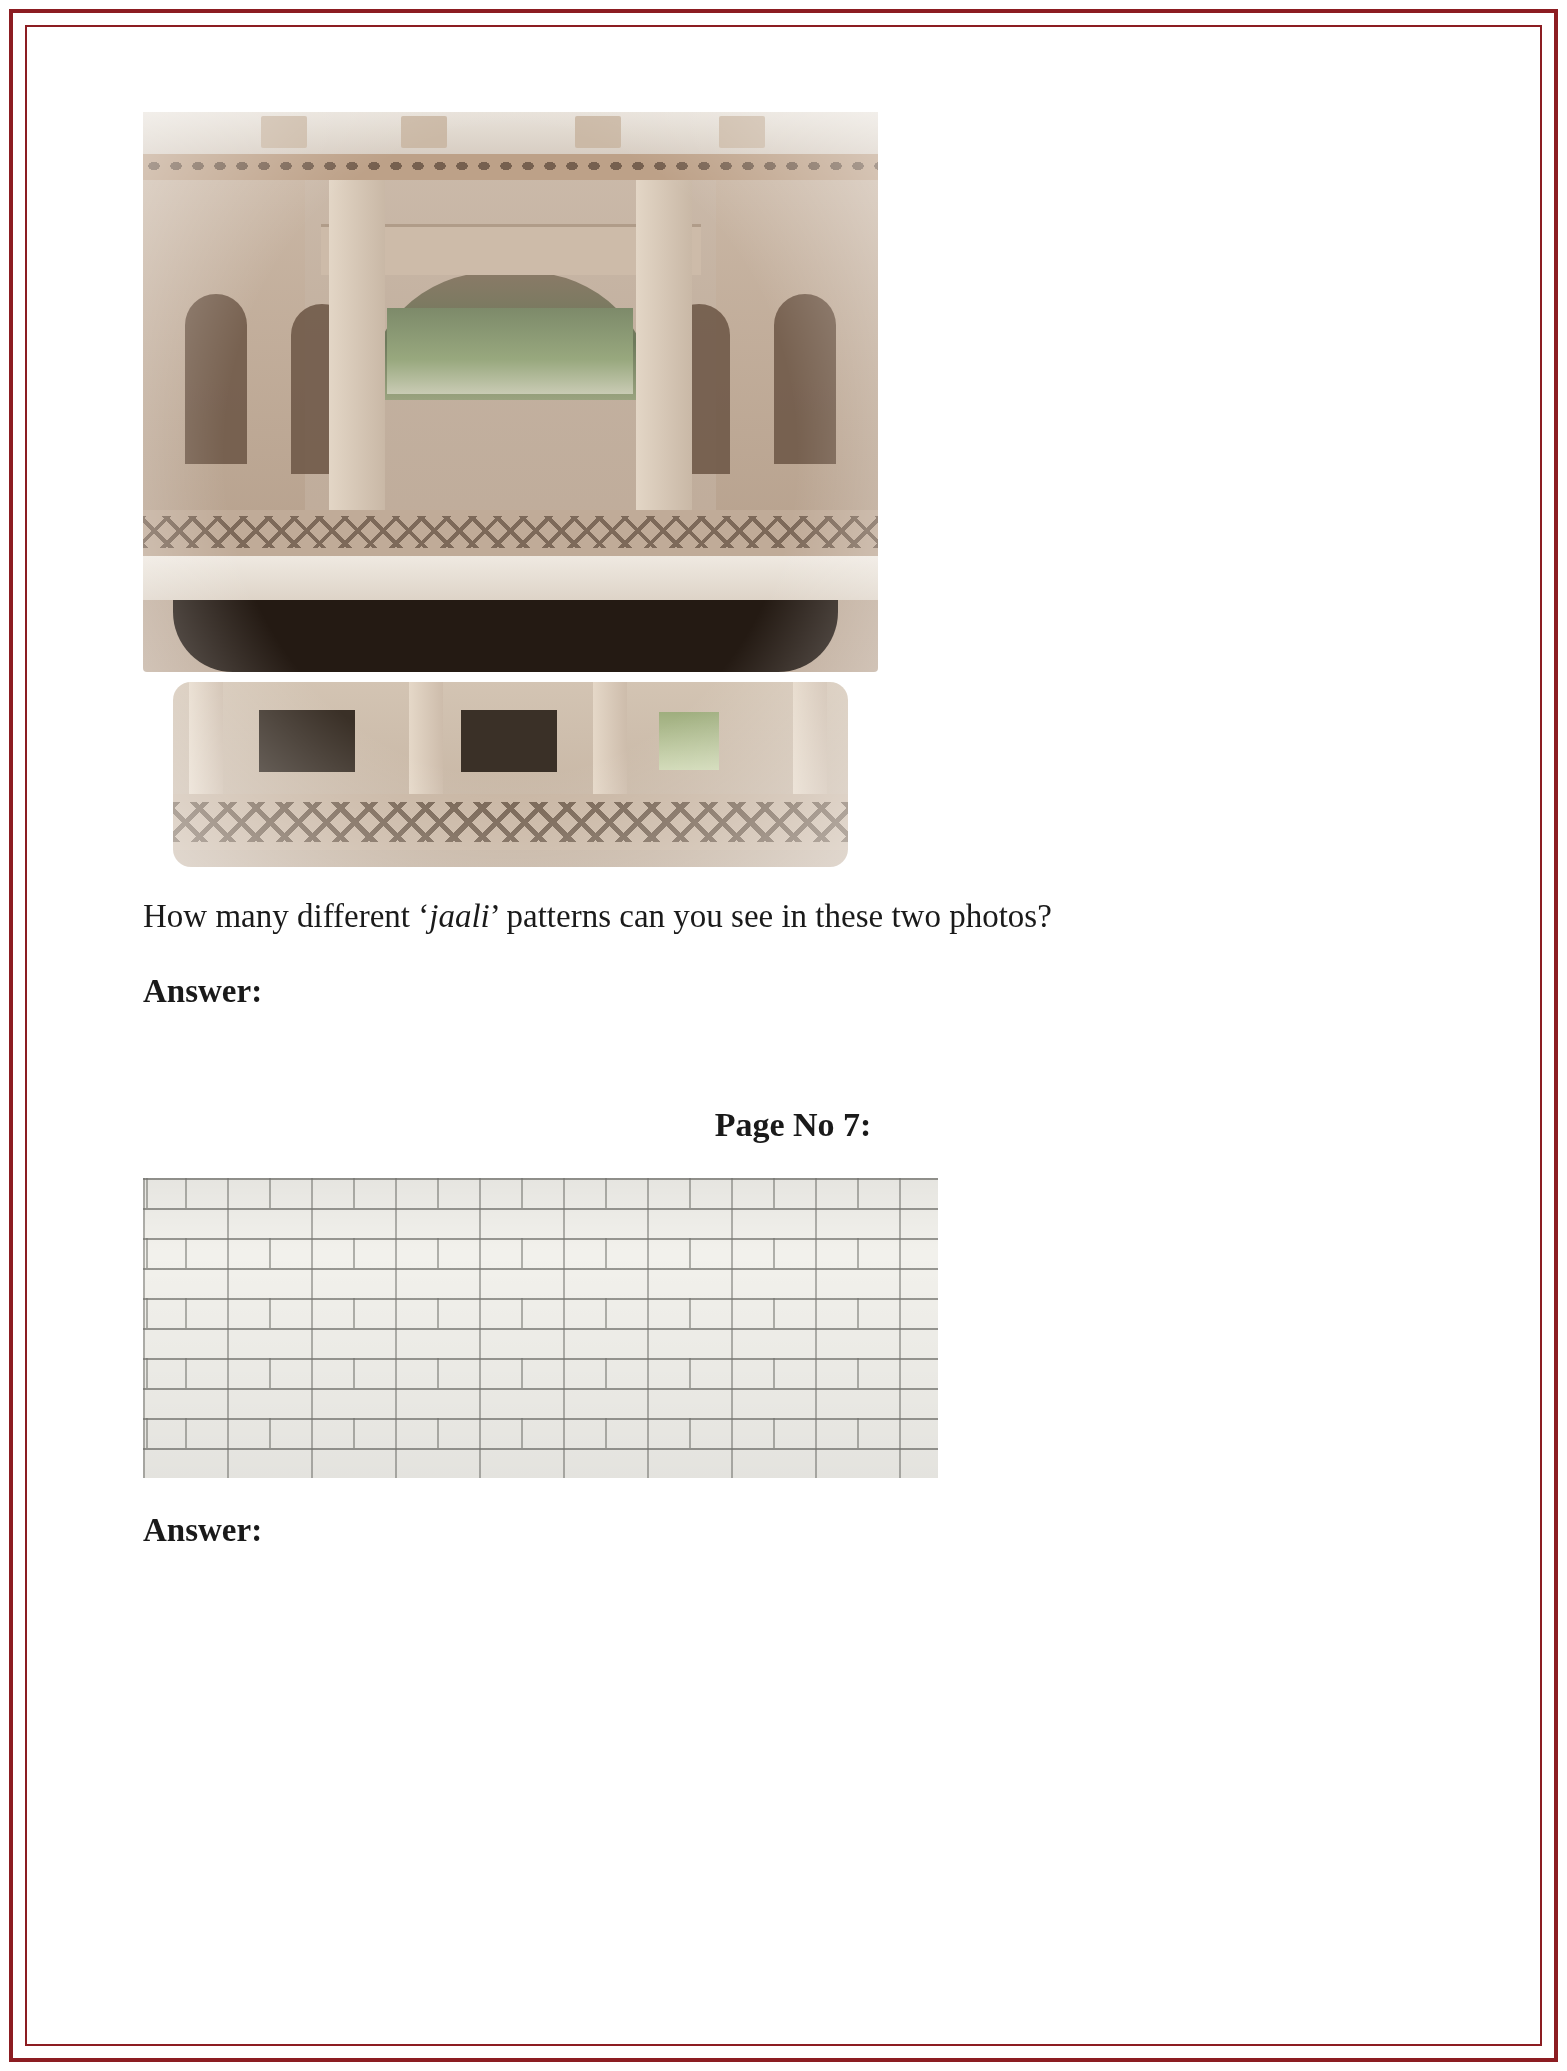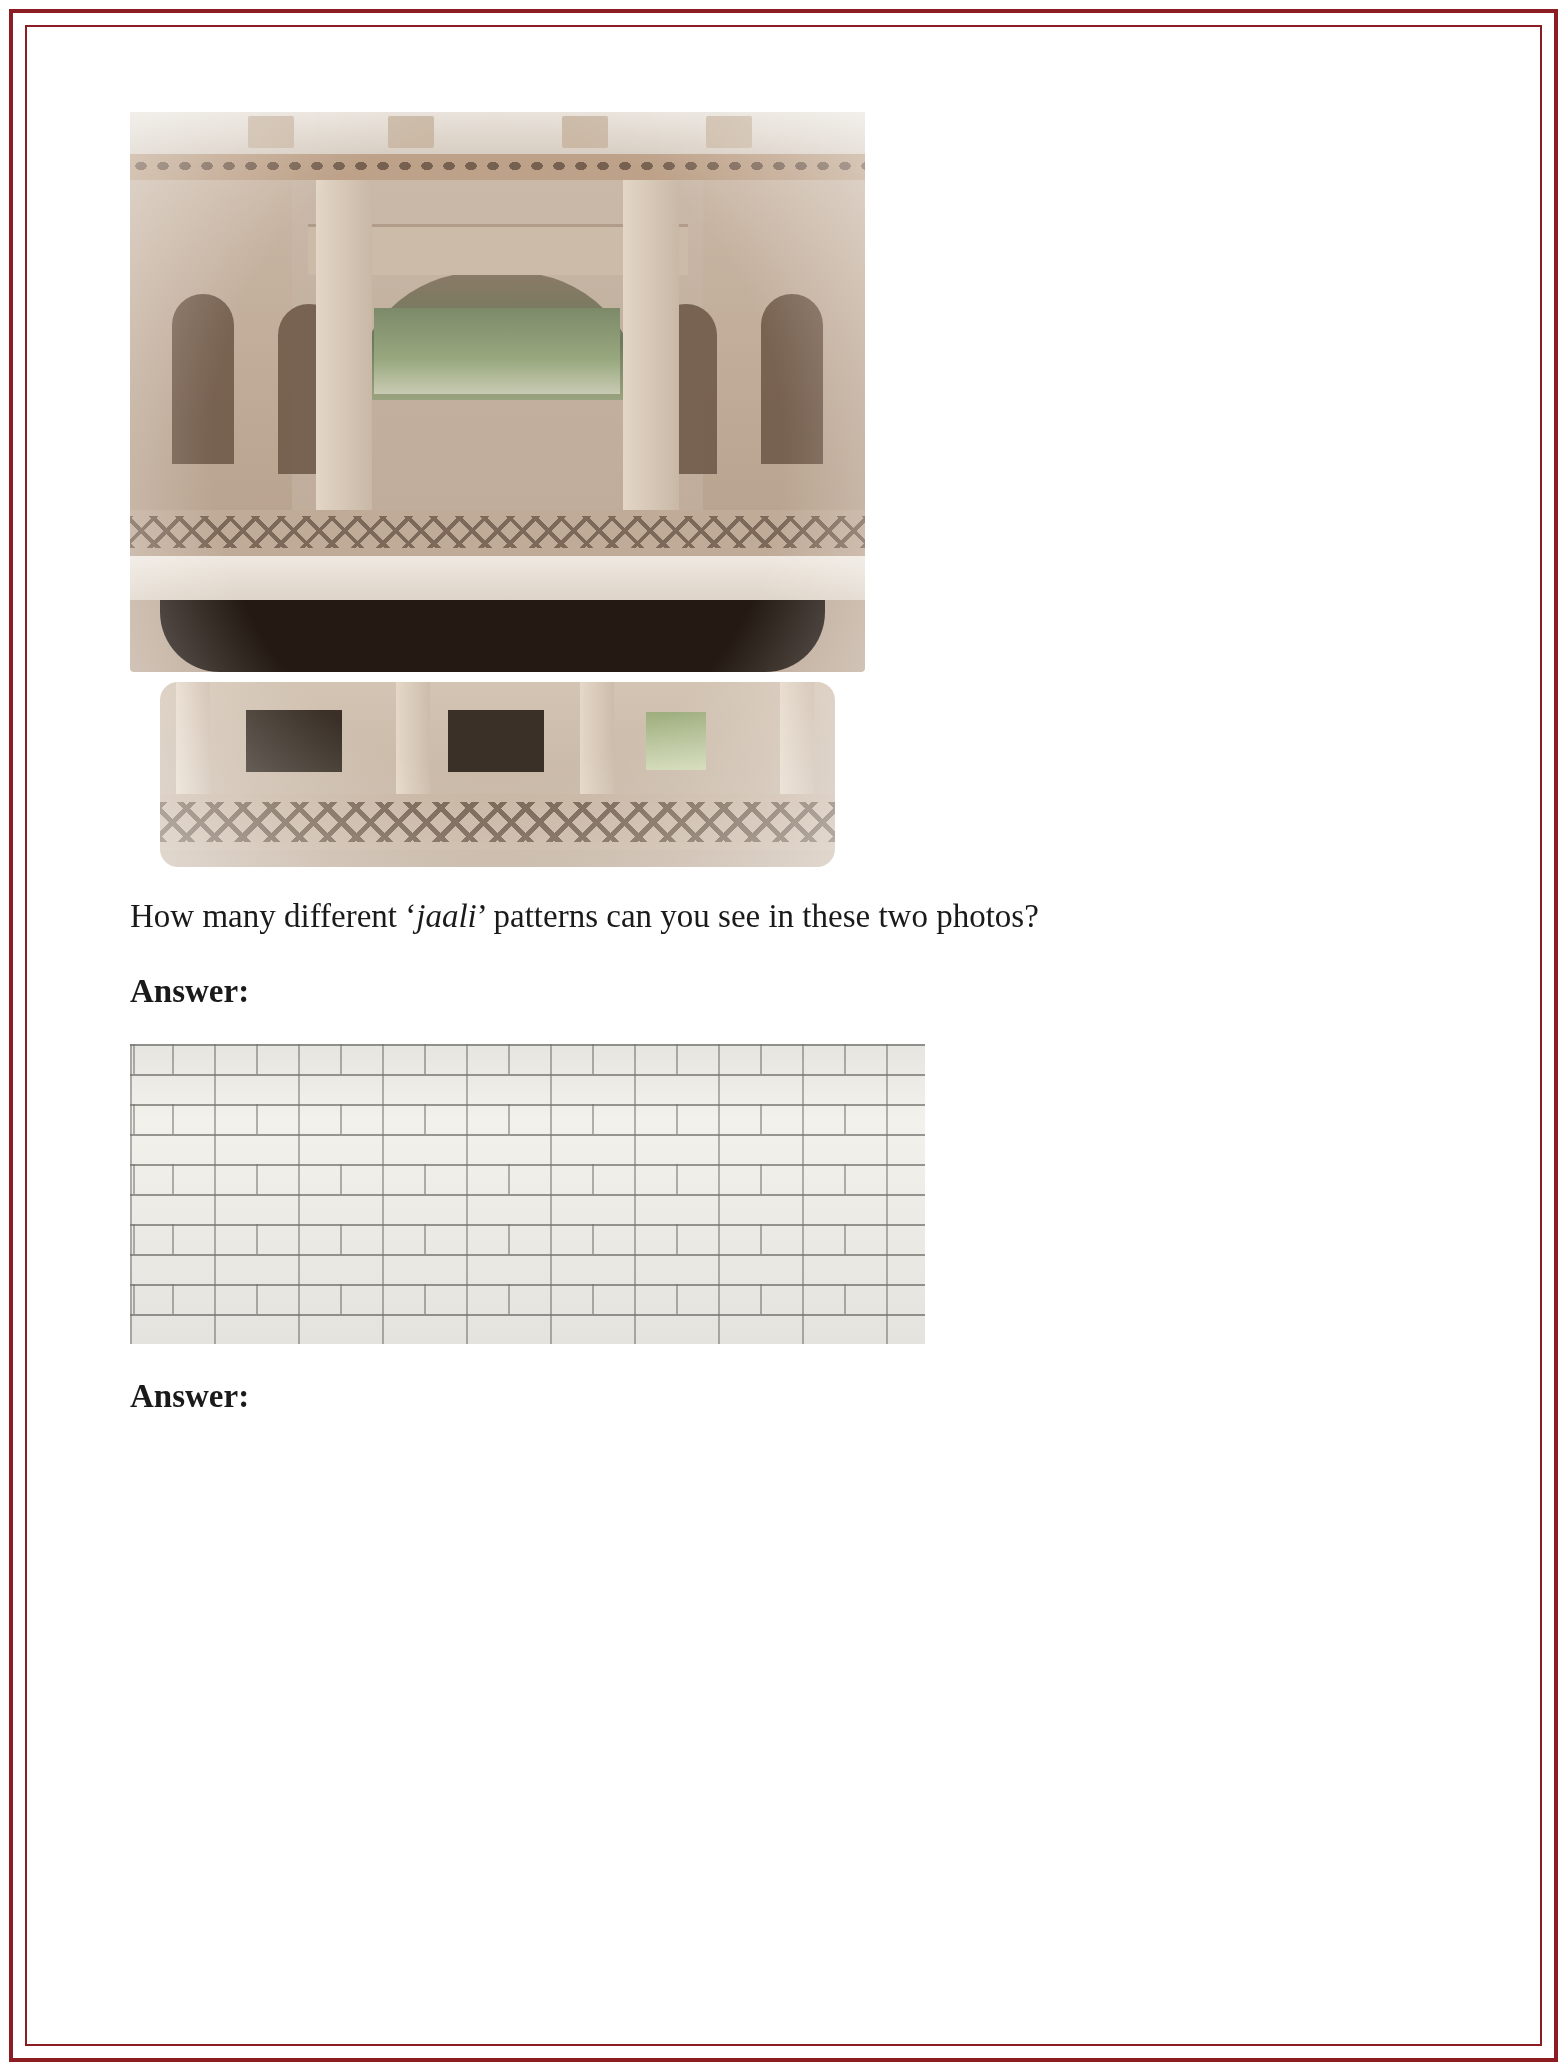--- a/index.html
+++ b/index.html
@@ -31,21 +31,21 @@
     left: 12px;
     top: 12px;
     right: 12px;
     bottom: 12px;
     border: 2px solid #8c1d22;
     box-sizing: border-box;
   }
 
   .content {
     position: absolute;
-    left: 130px;
+    left: 143px;
     top: 112px;
     width: 1300px;
   }
 
   
   .photo-wrap {
     width: 735px;
     height: 755px;
     position: relative;
     overflow: hidden;
@@ -317,20 +317,21 @@
 
       <div class="ph-vignette"></div>
     </div>
   </div>
 
   <p class="body-text q-line">How many different ‘<em>jaali</em>’ patterns can you see in these two photos?</p>
 
   <p class="answer-label">Answer:</p>
 
 
+  <p class="page-heading">Page No 7:</p>
 
 
   <div class="wall-wrap">
     <div class="brick-rows"></div>
     <div class="brick-offset"></div>
     <div class="brick-shade"></div>
   </div>
 
   <p class="wall-answer">Answer:</p>
 

